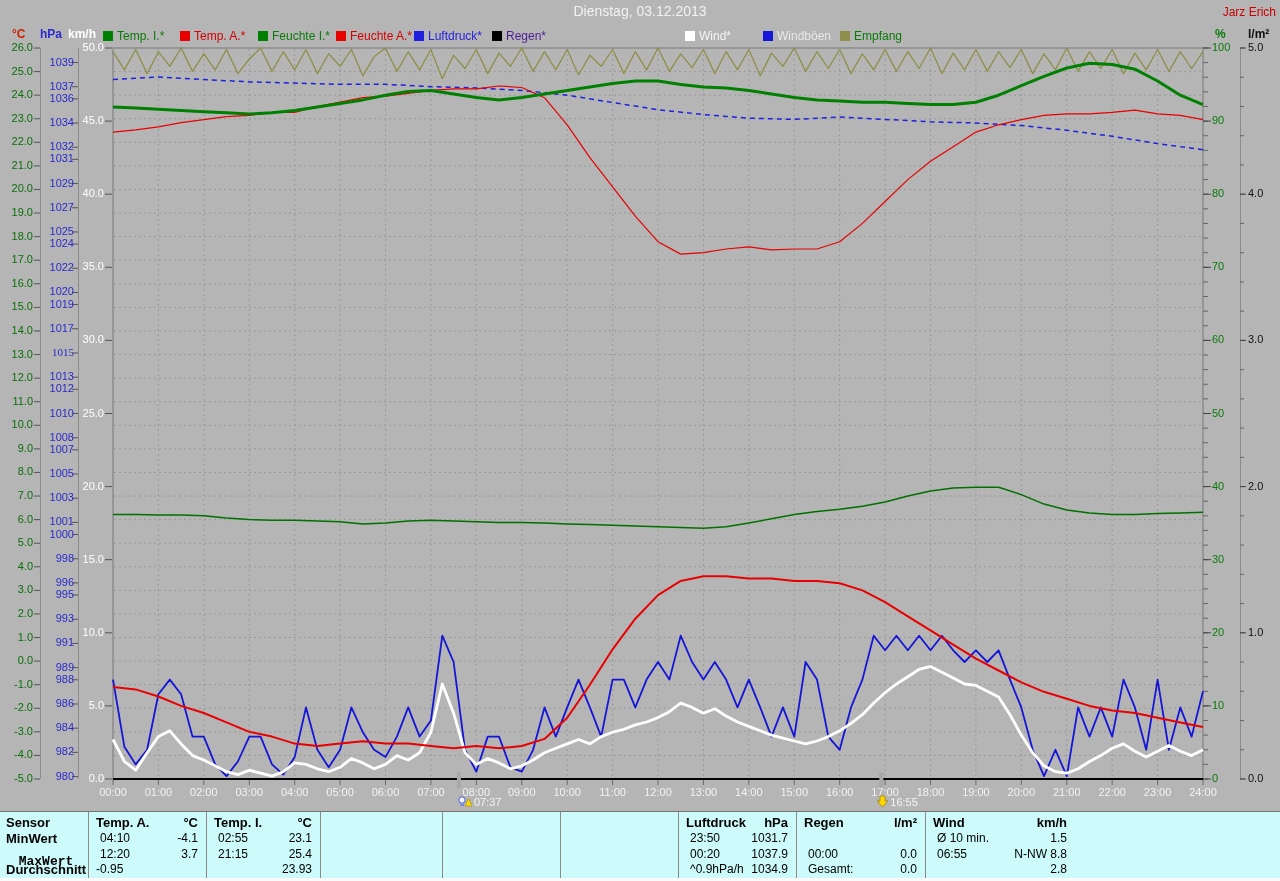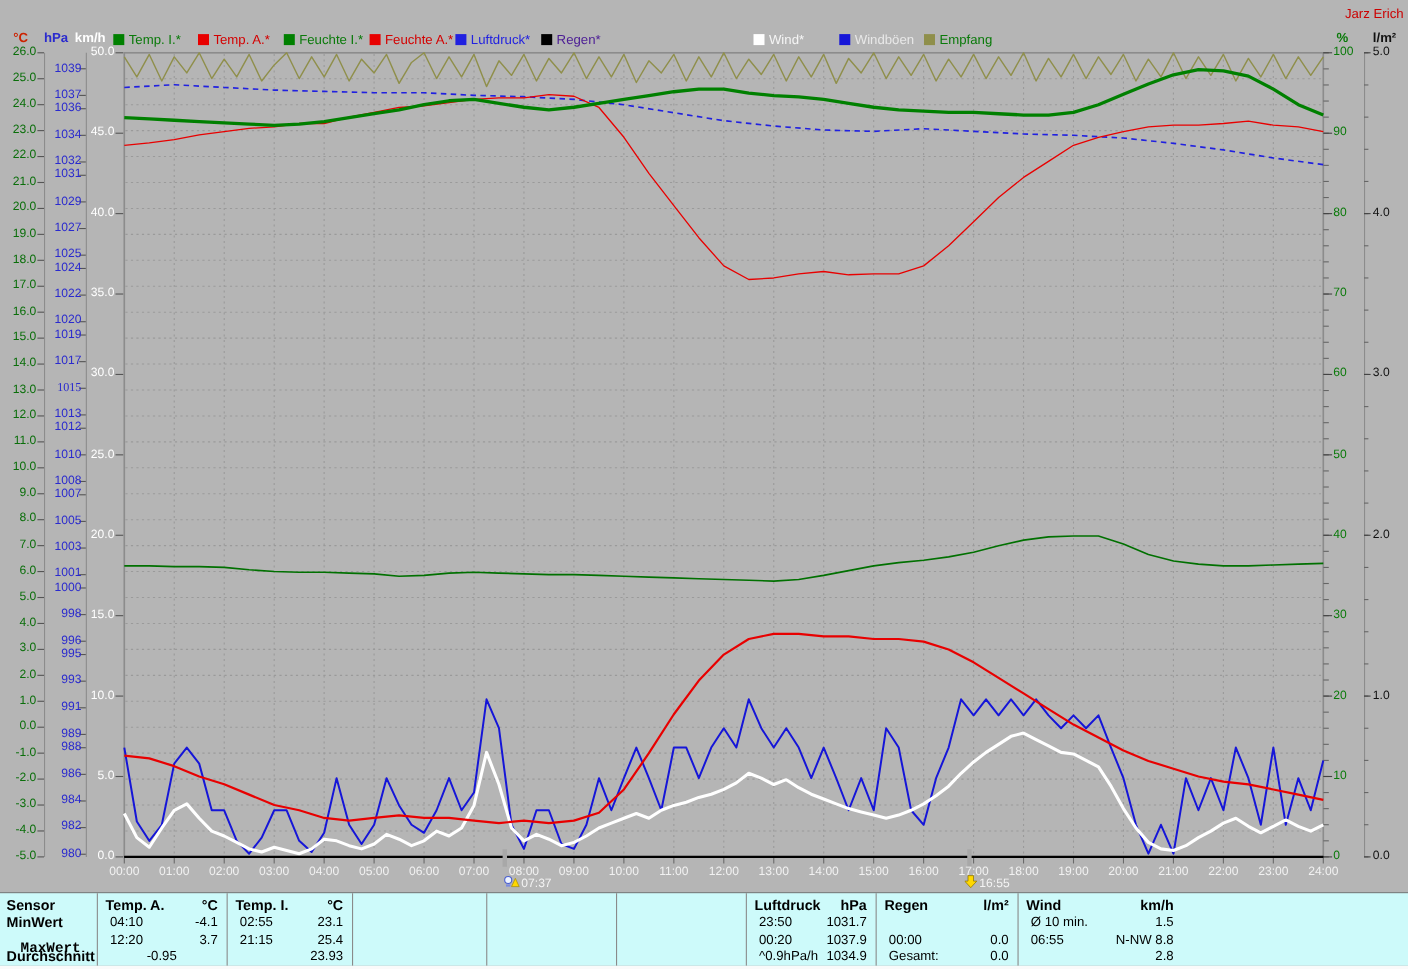--- a/index.html
+++ b/index.html
@@ -24,20 +24,21 @@
          border-top:1px solid #777;border-bottom:1px solid #8a8a8a;}
   #table .vline{position:absolute;top:0;width:1px;height:66px;background:#8a8a8a;}
   #table .cell{position:absolute;font-size:12px;color:#000;height:16px;white-space:nowrap;}
   #table .b{font-weight:bold;font-size:13px;}
   #bottomstrip{position:absolute;left:0;top:878px;width:1280px;height:3px;background:#fafafa;}
 </style>
 </head>
 <body>
 
 <div id="root">
+  <div class="abs" id="title">Dienstag, 03.12.2013</div>
   <div class="abs" id="owner">Jarz Erich</div>
 
   <div class="abs hdr" style="left:12px;color:#cc2200;">°C</div>
   <div class="abs hdr" style="left:40px;color:#2a2ace;">hPa</div>
   <div class="abs hdr" style="left:68px;color:#ffffff;">km/h</div>
   <div class="abs hdr" style="left:1215px;color:#0a7a0a;">%</div>
   <div class="abs hdr" style="left:1248px;color:#111;">l/m²</div>
 
   <div id="legend">
       <div class="item" style="left: 103px;"><span class="sq" style="background: rgb(0, 128, 0);"></span><span style="color: rgb(10, 122, 10);">Temp. I.*</span></div>
@@ -488,21 +489,21 @@
       <div class="vline" style="left: 560px;"></div>
       <div class="vline" style="left: 678px;"></div>
       <div class="vline" style="left: 796px;"></div>
       <div class="vline" style="left: 925px;"></div>
       <div class="cell b" style="left: 96px; top: 3px; width: 102px; text-align: left;">Temp. A.</div>
       <div class="cell b" style="left: 96px; top: 3px; width: 102px; text-align: right;">°C</div>
       <div class="cell" style="left: 100px; top: 19px; width: 94px; text-align: left;">04:10</div>
       <div class="cell" style="left: 96px; top: 19px; width: 102px; text-align: right;">-4.1</div>
       <div class="cell" style="left: 100px; top: 35px; width: 94px; text-align: left;">12:20</div>
       <div class="cell" style="left: 96px; top: 35px; width: 102px; text-align: right;">3.7</div>
-      <div class="cell" style="left: 96px; top: 50px; width: 102px; text-align: center;">-0.95</div>
+      <div class="cell" style="left: 96px; top: 50px; width: 102px; text-align: left;">-0.95</div>
       <div class="cell b" style="left: 214px; top: 3px; width: 98px; text-align: left;">Temp. I.</div>
       <div class="cell b" style="left: 214px; top: 3px; width: 98px; text-align: right;">°C</div>
       <div class="cell" style="left: 218px; top: 19px; width: 90px; text-align: left;">02:55</div>
       <div class="cell" style="left: 214px; top: 19px; width: 98px; text-align: right;">23.1</div>
       <div class="cell" style="left: 218px; top: 35px; width: 90px; text-align: left;">21:15</div>
       <div class="cell" style="left: 214px; top: 35px; width: 98px; text-align: right;">25.4</div>
       <div class="cell" style="left: 214px; top: 50px; width: 98px; text-align: right;">23.93</div>
       <div class="cell b" style="left: 686px; top: 3px; width: 102px; text-align: left;">Luftdruck</div>
       <div class="cell b" style="left: 686px; top: 3px; width: 102px; text-align: right;">hPa</div>
       <div class="cell" style="left: 690px; top: 19px; width: 94px; text-align: left;">23:50</div>

